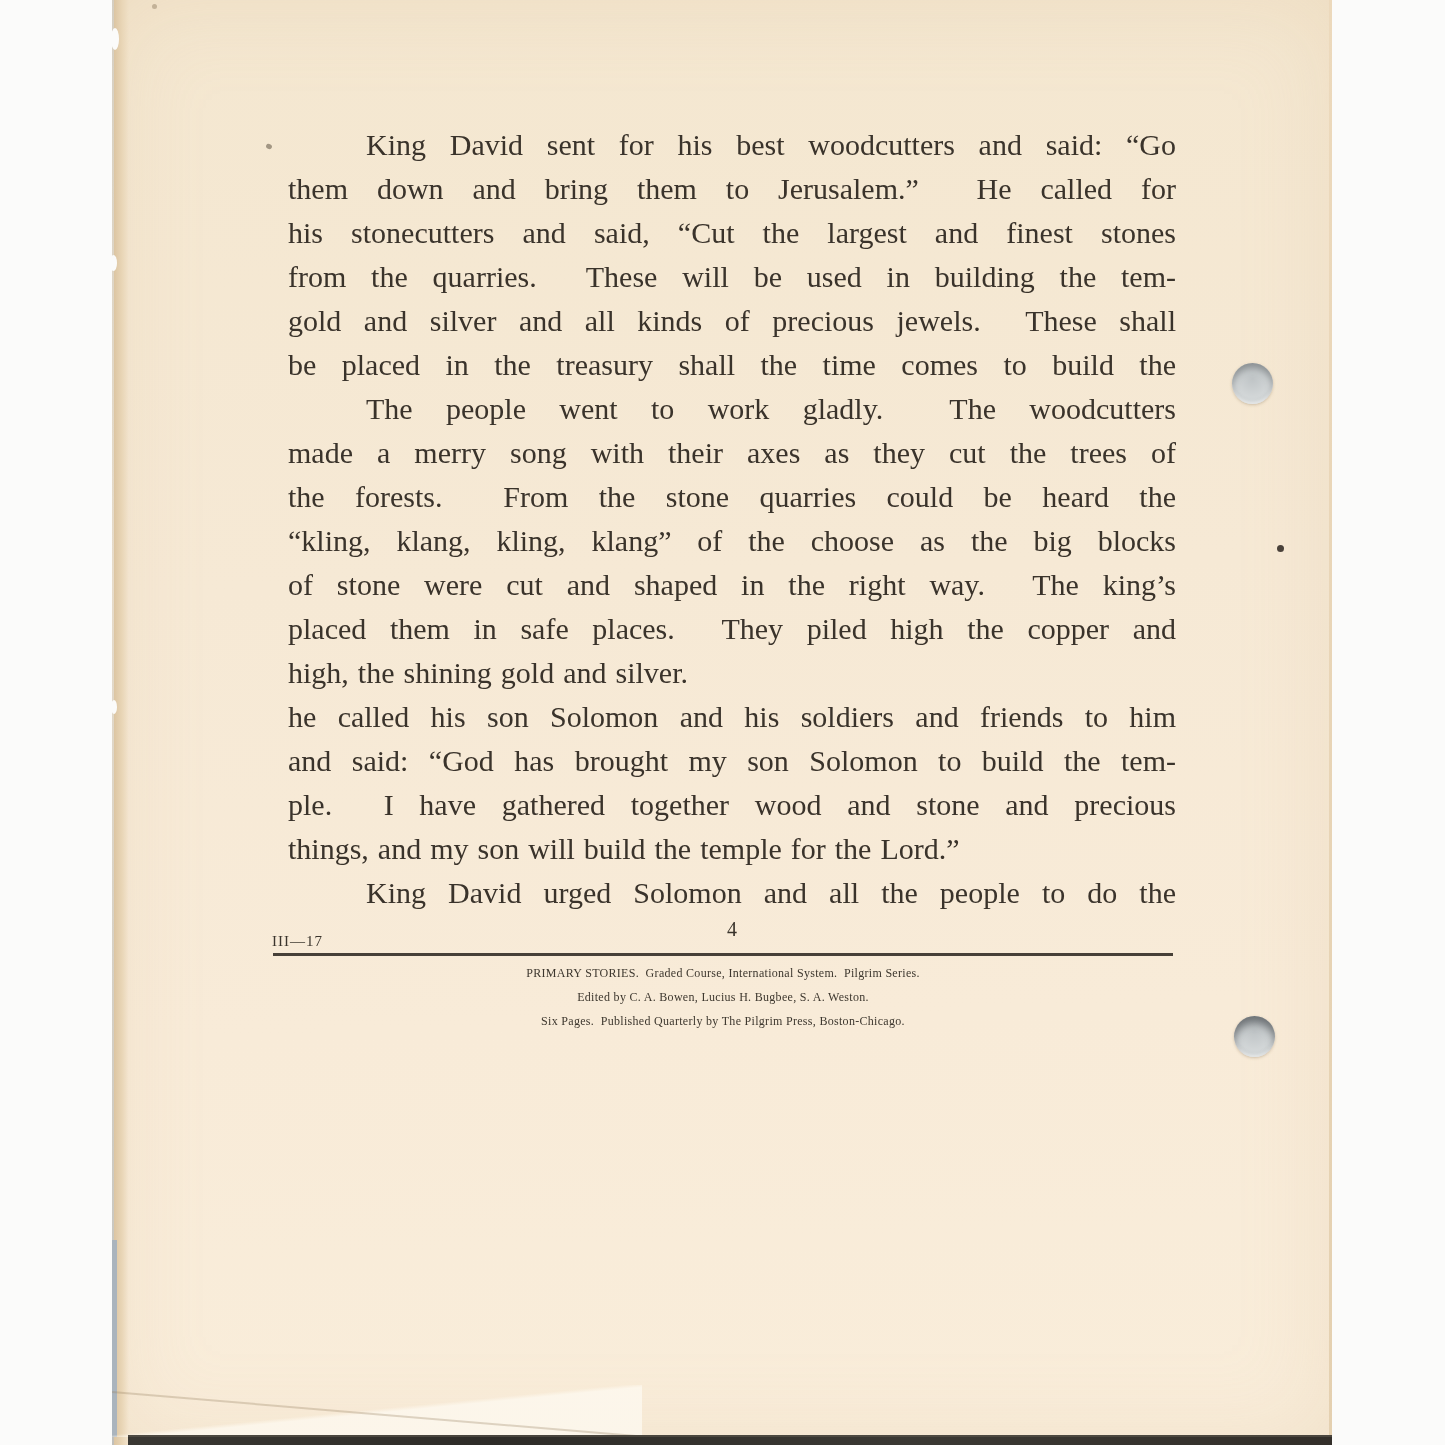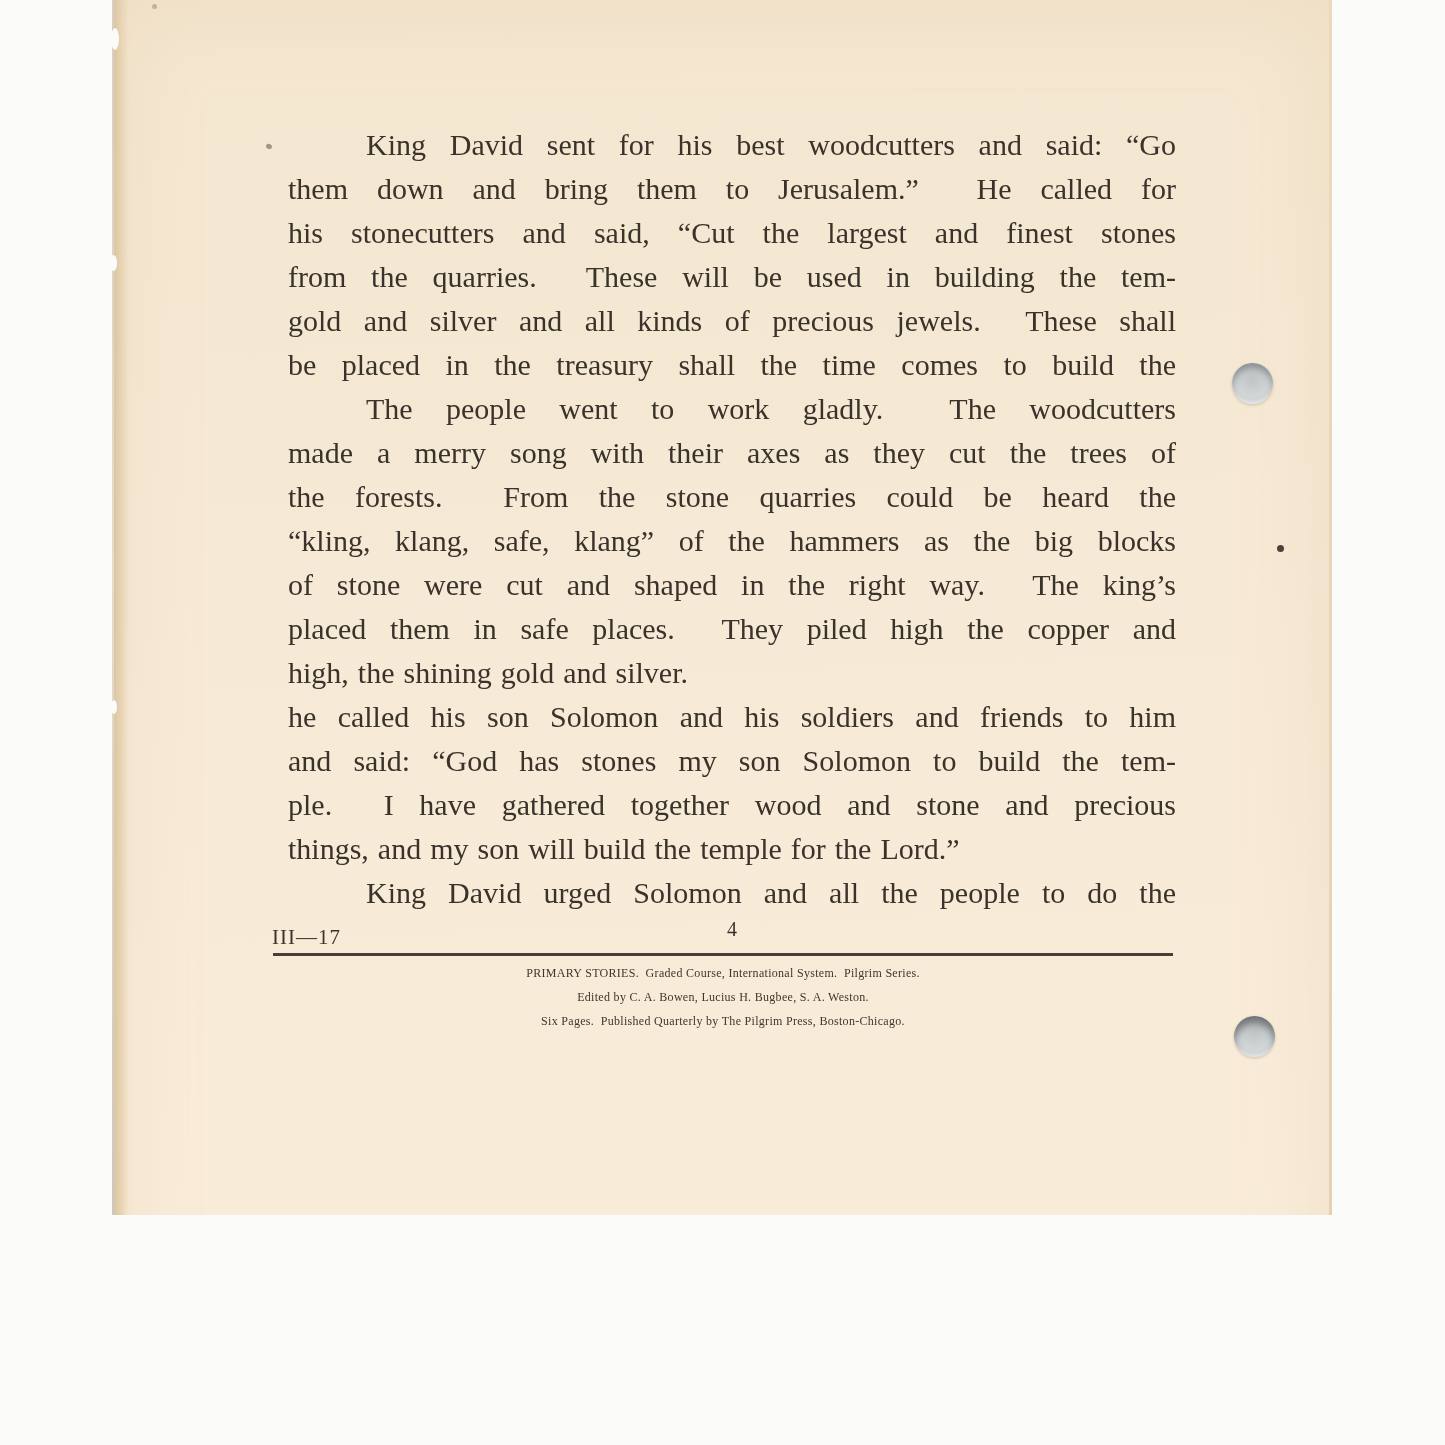--- a/index.html
+++ b/index.html
@@ -1,21 +1,21 @@
 <!DOCTYPE html>
 <html><head>
 <meta charset="utf-8">
 <style>
   html, body { margin:0; padding:0; }
   body {
     width:1445px; height:1445px;
     background:#fbfbfa;
     font-family:"Liberation Serif", "DejaVu Serif", serif;
   }
-  .stage { position:relative; width:1445px; height:1215px; overflow:hidden; }
+  .stage { position:relative; width:1445px; height:1445px; overflow:hidden; }
 
   
   .paper {
     position:absolute; left:112px; top:0; width:1220px; height:1445px;
     background:linear-gradient(178deg, #f4e7d0 0%, #f6e9d5 40%, #f8ebd8 70%, #f9edda 100%);
     box-shadow:inset 0 0 90px rgba(214,184,142,0.22);
   }
   .edge-gray-line {
     position:absolute; left:0; top:0; width:3px; height:100%;
     background:linear-gradient(180deg, rgba(165,175,185,0.35) 0%, rgba(165,175,185,0.15) 40%, rgba(150,162,173,0.55) 100%);
@@ -81,22 +81,22 @@
   .line {
     font-size:30px; line-height:44px;
     text-align:justify; text-align-last:justify;
     word-spacing:1.5px; white-space:normal;
   }
   .line.indent { text-indent:78px; }
   .line.end { text-align-last:left; }
 
   .folio-row { position:relative; height:28px; margin-top:2px; }
   .signature {
-    position:absolute; left:-16px; top:8px;
-    font-size:21px; letter-spacing:1px; color:#3a342c;
+    position:absolute; left:-16px; top:16px;
+    font-size:15px; letter-spacing:1px; color:#3a342c;
   }
   .page-number {
     position:absolute; left:0; right:0; top:1px; text-align:center;
     font-size:20px; color:#3a342c;
   }
   .footer-rule {
     width:900px; height:3px; margin:8px 0 0 -15px;
     background:#474038;
   }
   .imprint {
@@ -133,26 +133,26 @@
     <div class="text-block">
       <div class="line indent">King David sent for his best woodcutters and said: “Go</div>
       <div class="line">them down and bring them to Jerusalem.”&nbsp; He called for</div>
       <div class="line">his stonecutters and said, “Cut the largest and finest stones</div>
       <div class="line">from the quarries.&nbsp; These will be used in building the tem-</div>
       <div class="line">gold and silver and all kinds of precious jewels.&nbsp; These shall</div>
       <div class="line">be placed in the treasury shall the time comes to build the</div>
       <div class="line indent">The people went to work gladly.&nbsp; The woodcutters</div>
       <div class="line">made a merry song with their axes as they cut the trees of</div>
       <div class="line">the forests.&nbsp; From the stone quarries could be heard the</div>
-      <div class="line">“kling, klang, safe, klang” of the hammers as the big blocks</div>
+      <div class="line">“kling, klang, kling, klang” of the choose as the big blocks</div>
       <div class="line">of stone were cut and shaped in the right way.&nbsp; The king’s</div>
       <div class="line">placed them in safe places.&nbsp; They piled high the copper and</div>
       <div class="line end">high, the shining gold and silver.</div>
       <div class="line">he called his son Solomon and his soldiers and friends to him</div>
-      <div class="line">and said: “God has stones my son Solomon to build the tem-</div>
+      <div class="line">and said: “God has brought my son Solomon to build the tem-</div>
       <div class="line">ple.&nbsp; I have gathered together wood and stone and precious</div>
       <div class="line end">things, and my son will build the temple for the Lord.”</div>
       <div class="line indent">King David urged Solomon and all the people to do the</div>
 
       <div class="folio-row">
         <span class="signature">III—17</span>
         <span class="page-number">4</span>
       </div>
 
       <div class="footer-rule"></div>

